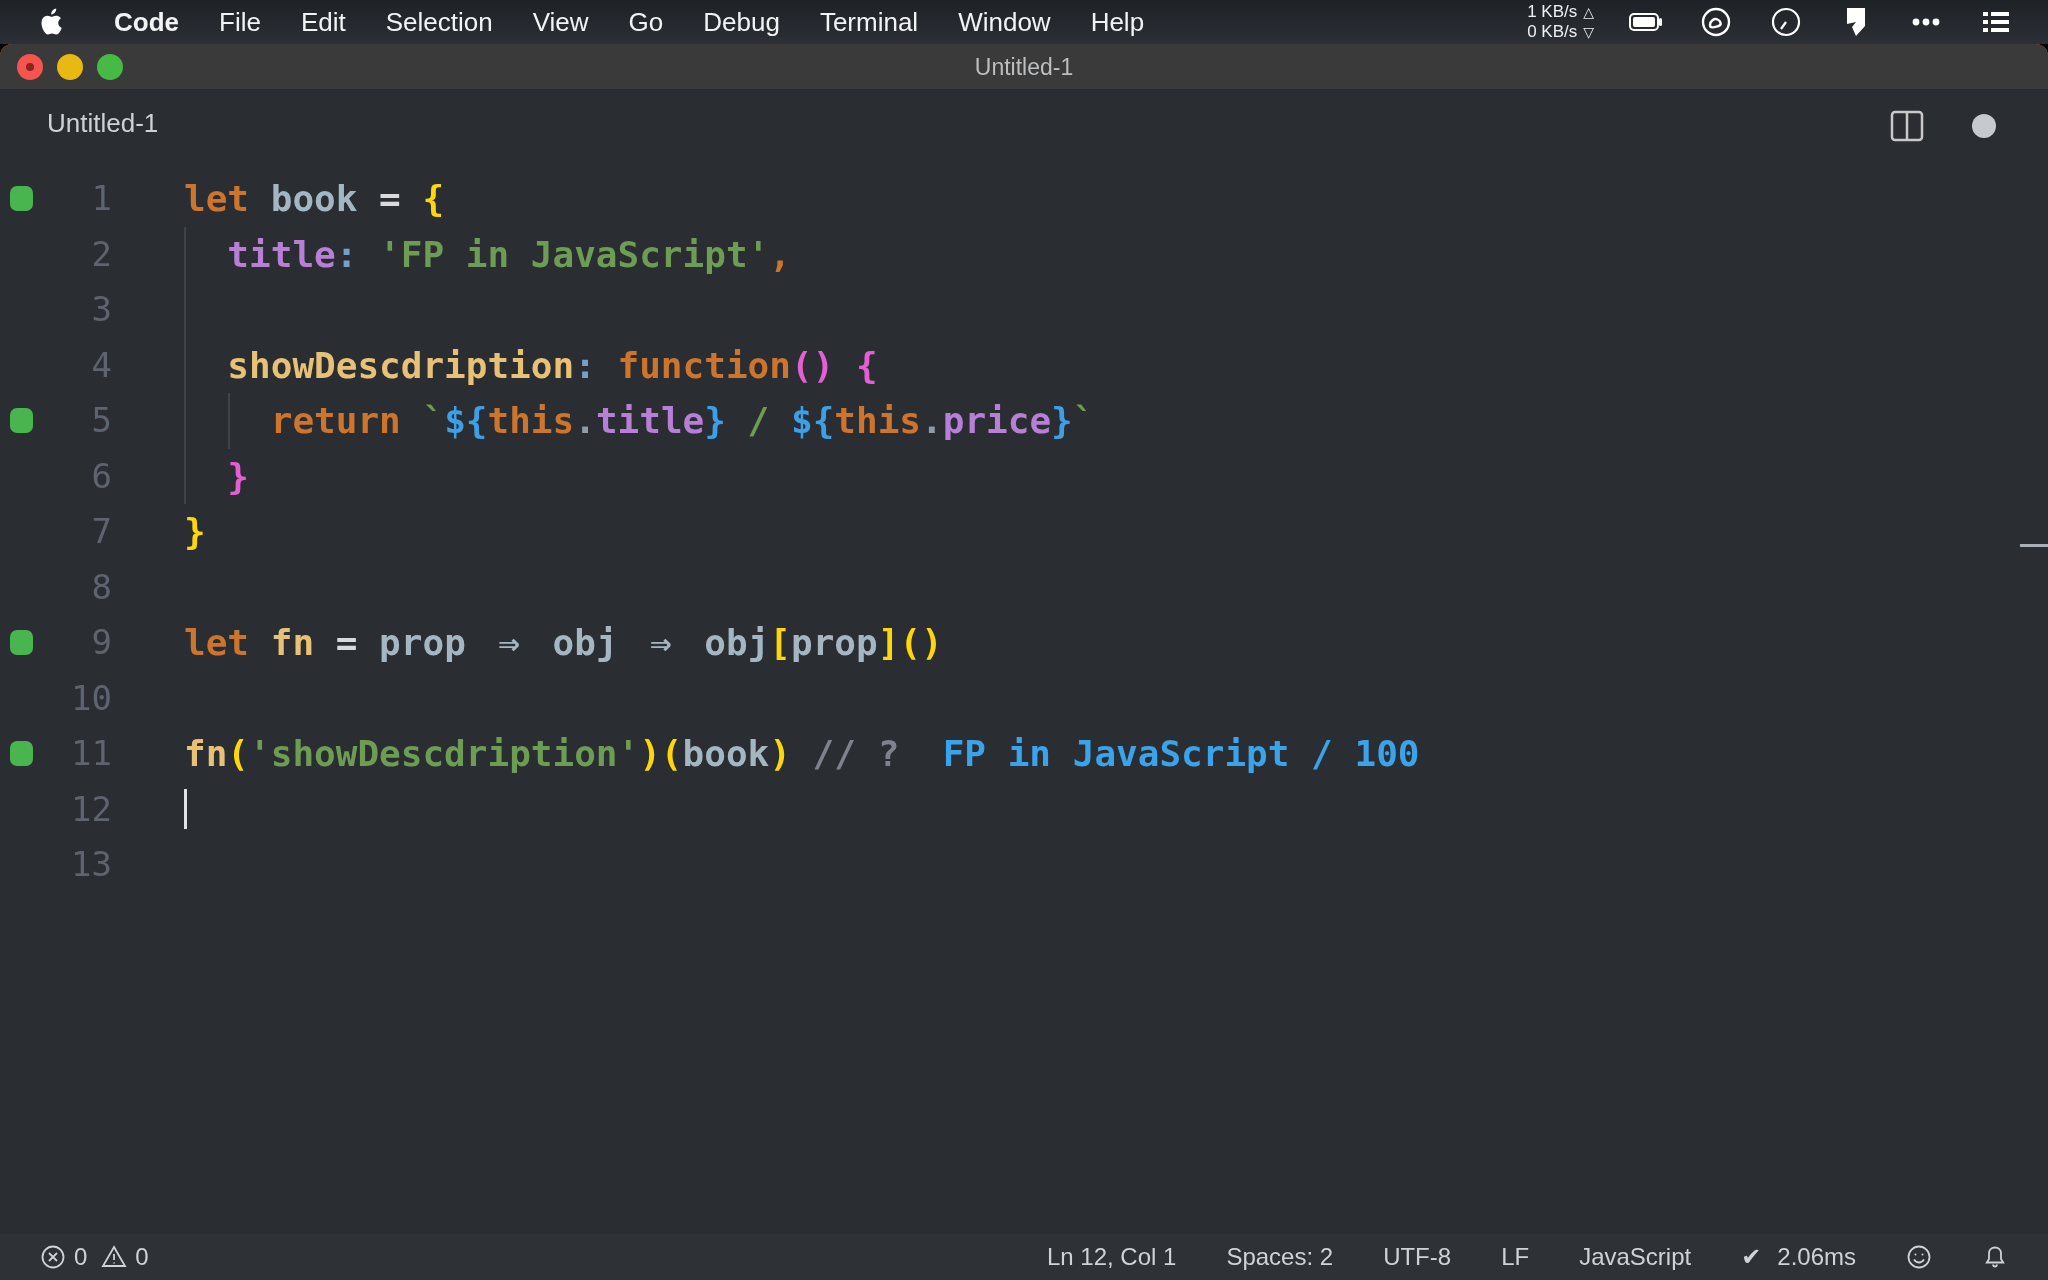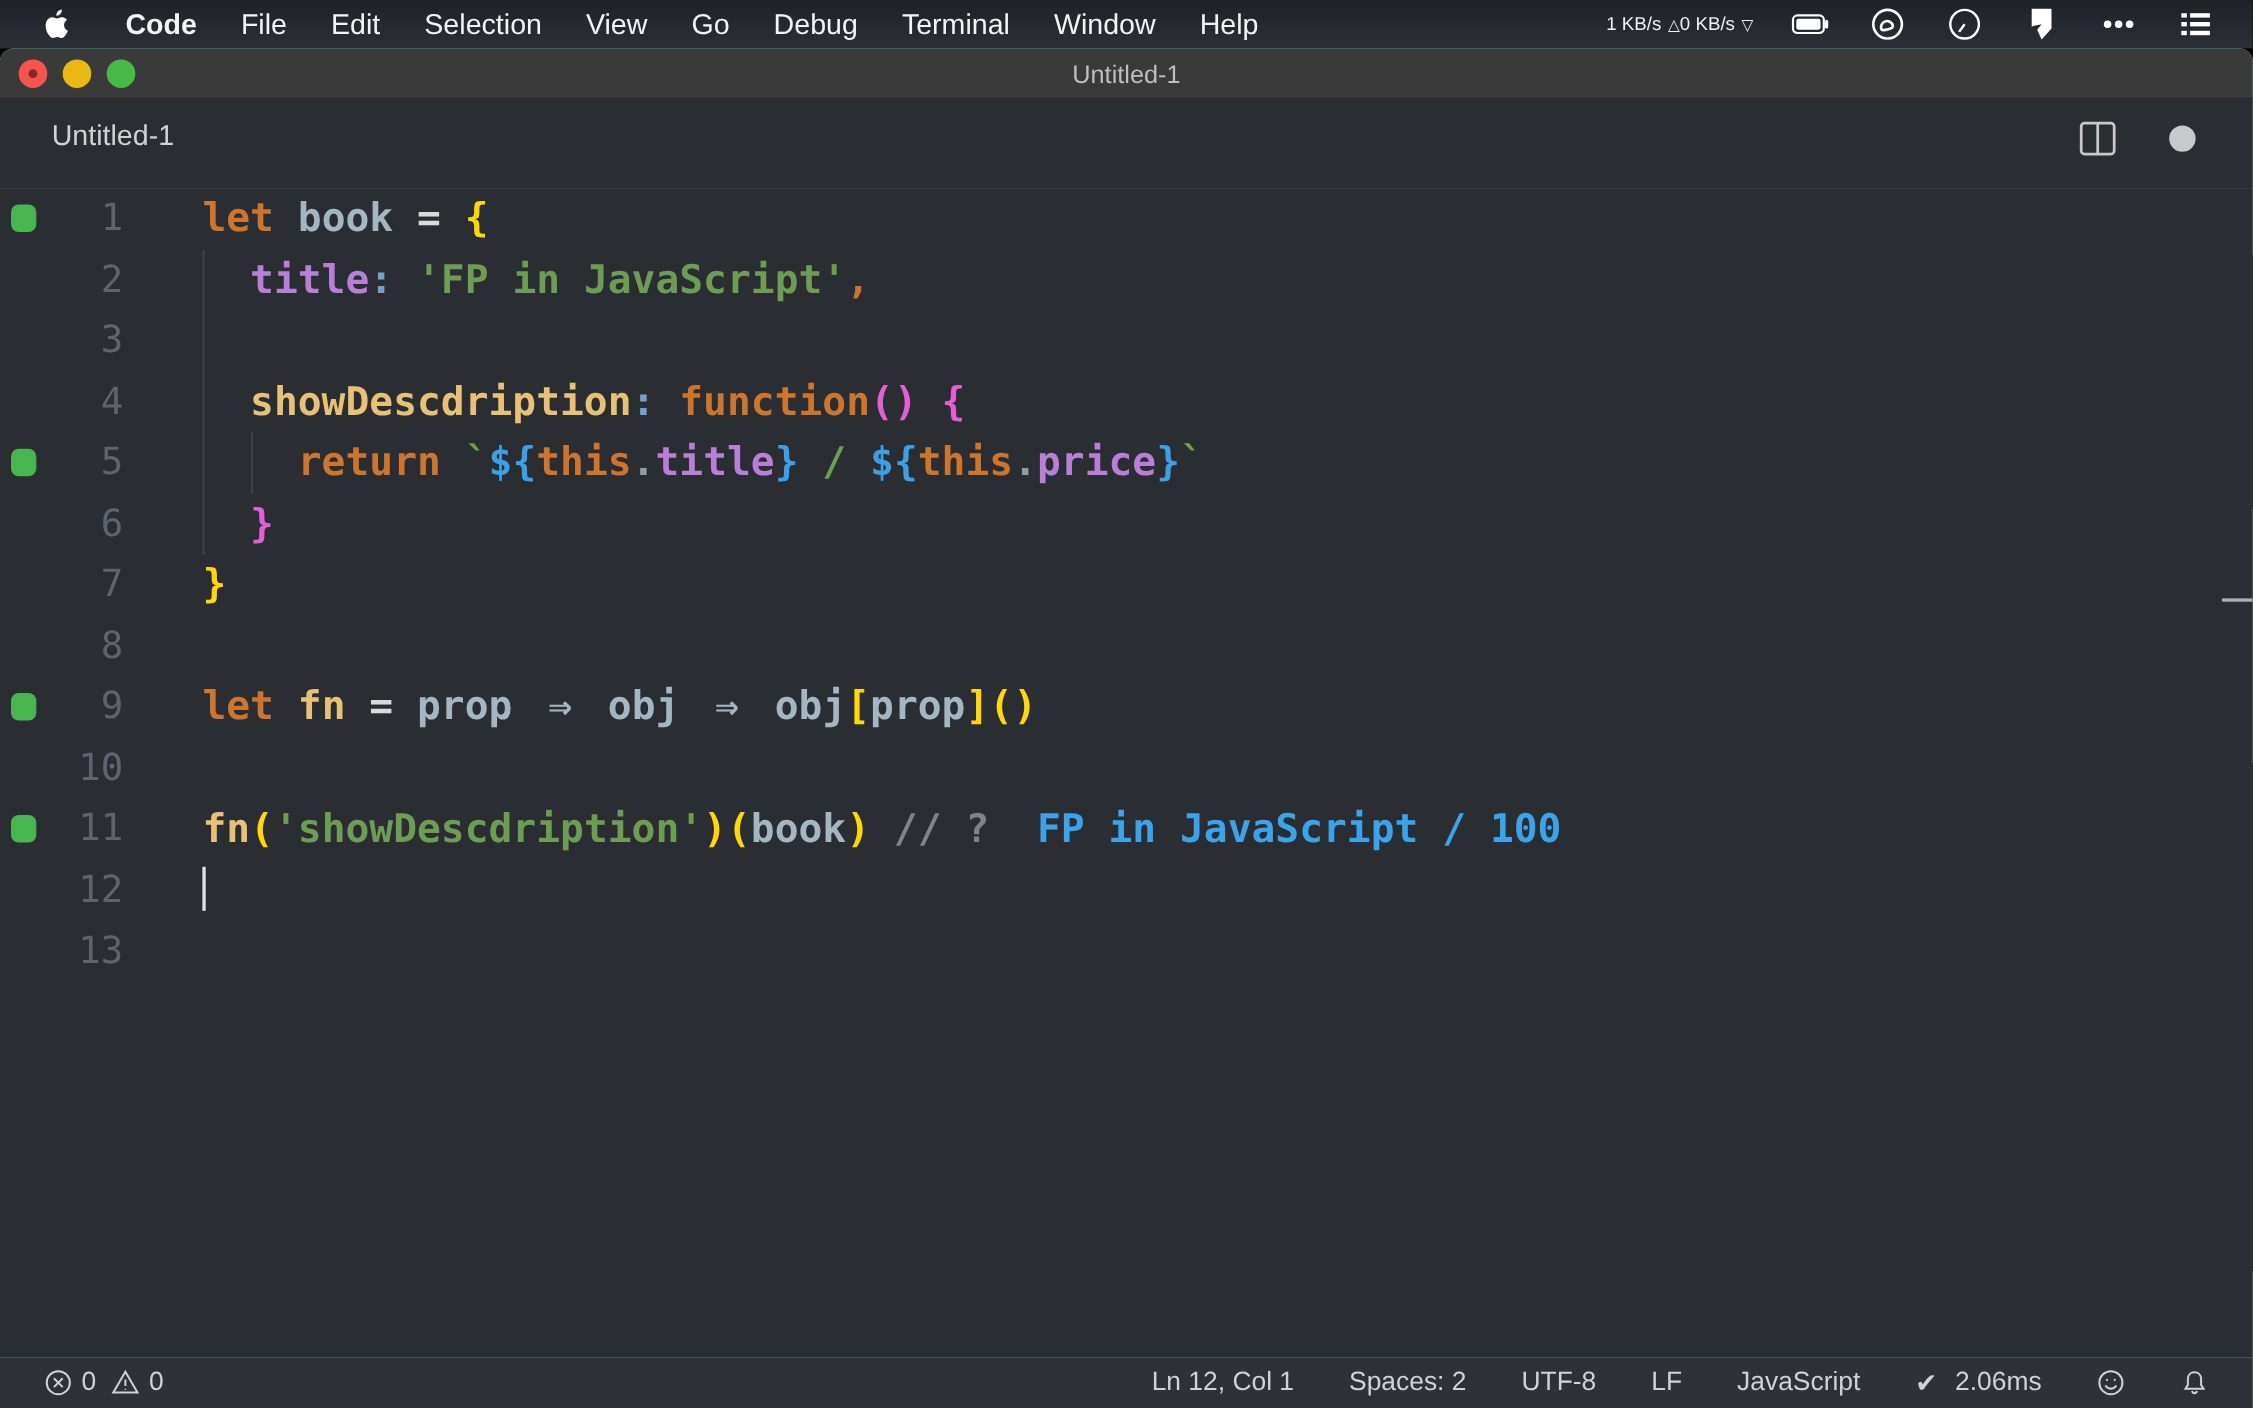--- a/index.html
+++ b/index.html
@@ -10,29 +10,29 @@
   .menu-bar{position:absolute;top:0;left:0;width:2048px;height:44px;
     background:linear-gradient(#1e2126,#2c3036);display:flex;align-items:center;
     color:#f2f3f5;font-size:26px;padding:0 34px 0 30px;}
   .apple{width:40px;display:flex;justify-content:center;margin-right:24px;}
   .apple svg{width:26px;height:30px;fill:#ffffff;}
   .app-name{font-weight:700;padding:0 20px;}
   .menu-items{display:flex;}
   .menu-item{padding:0 20px;cursor:default;}
   .menu-spacer{flex:1;}
   .menu-status{display:flex;align-items:center;gap:34px;}
-  .net{display:flex;flex-direction:row;align-items:flex-end;font-size:17px;line-height:20px;color:#eef0f2;}
+  .net{display:flex;flex-direction:column;align-items:flex-end;font-size:17px;line-height:20px;color:#eef0f2;}
   .net-row{display:flex;align-items:center;gap:6px;}
   .net-tri{font-size:14px;}
   .mb-icon svg{width:36px;height:36px;stroke:#ffffff;fill:none;stroke-width:2;display:block;}
   .mb-icon.filled svg{fill:#ffffff;stroke:none;}
 
   
   .window{position:absolute;top:44px;left:0;width:2048px;height:1236px;
-    background:#5eead4;border-radius:12px 12px 0 0;overflow:hidden;}
+    background:#f97316;border-radius:12px 12px 0 0;overflow:hidden;}
 
   .title-bar{position:relative;height:46px;background:#3a3a3a;border-bottom:1px solid #2a2a2a;}
   .traffic{position:absolute;top:10px;left:17px;display:flex;gap:14px;}
   .tl{width:26px;height:26px;border-radius:50%;position:relative;}
   .tl-red{background:#f5554e;}
   .tl-red .dot{position:absolute;top:9px;left:9px;width:8px;height:8px;border-radius:50%;background:#8c2420;}
   .tl-yellow{background:#e9b columns13;}
   .tl-yellow{background:#e9b913;}
   .tl-green{background:#46ba44;}
   .win-title{position:absolute;top:0;left:0;right:0;height:46px;display:flex;align-items:center;justify-content:center;

